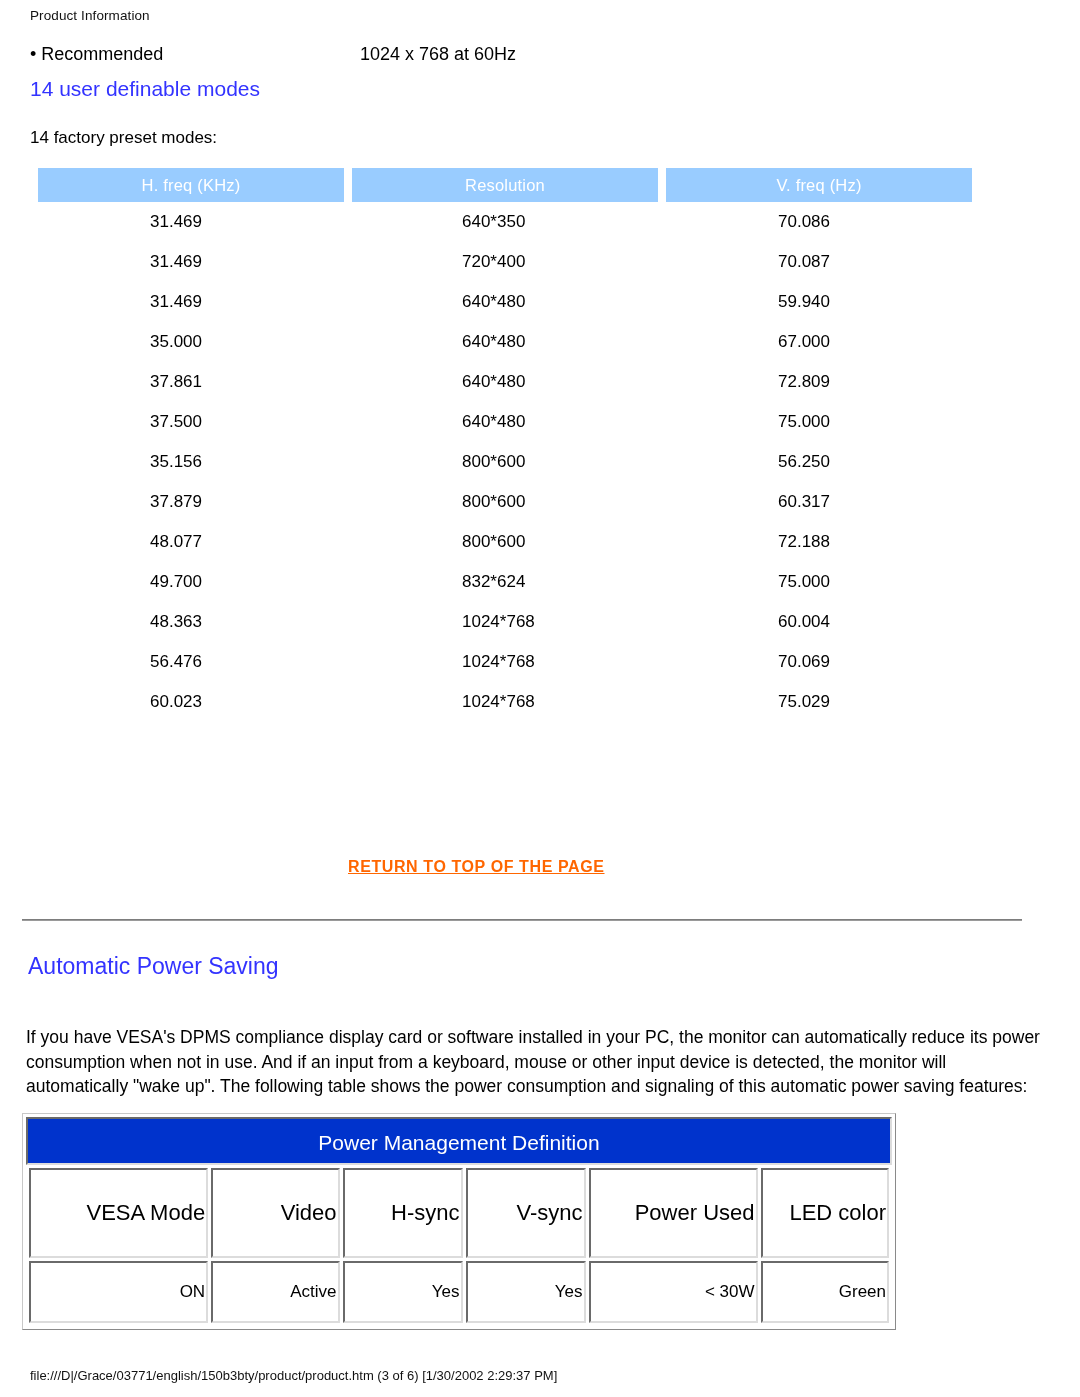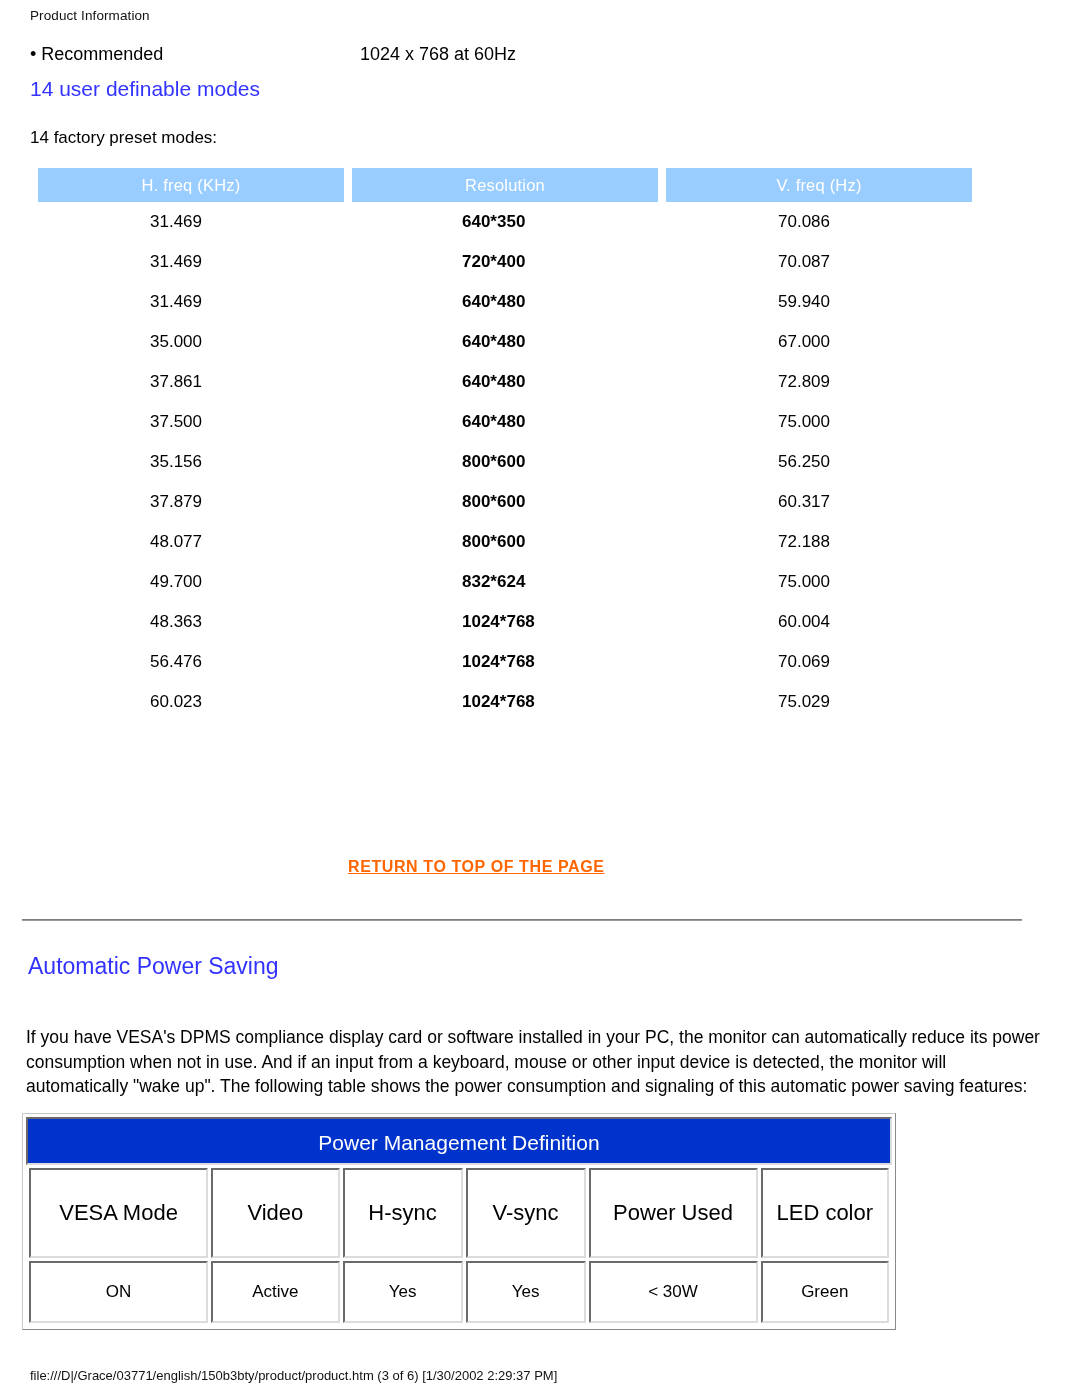--- a/index.html
+++ b/index.html
@@ -102,21 +102,21 @@
   .modes-table td {
     background: #ffffff;
     color: #000000;
     font-size: 17px;
     height: 40px;
     text-align: left;
     vertical-align: middle;
     padding: 0 0 0 112px;
     white-space: nowrap;
   }
-  .modes-table td.c-res { padding-left: 110px; font-weight: bold; }
+  .modes-table td.c-res { padding-left: 110px; }
   .modes-table td.c-v   { padding-left: 112px; }
 
   
   .return-link {
     position: absolute;
     left: 348px;
     top: 858px;
     font-size: 16px;
     font-weight: bold;
     color: #ff6600;
@@ -191,21 +191,21 @@
     width: 100%;
     border-collapse: separate;
     border-spacing: 3px;
     table-layout: fixed;
     margin-top: 0px;
   }
   .pm-table td {
     border: 2px solid #6a6a6a;
     border-right-color: #dcdcdc;
     border-bottom-color: #dcdcdc;
-    text-align: center;
+    text-align: right;
     vertical-align: middle;
     background: #ffffff;
     box-sizing: border-box;
   }
   .pm-table tr.pm-head td {
     height: 90px;
     font-size: 22px;
     color: #000;
   }
   .pm-table tr.pm-row td {

